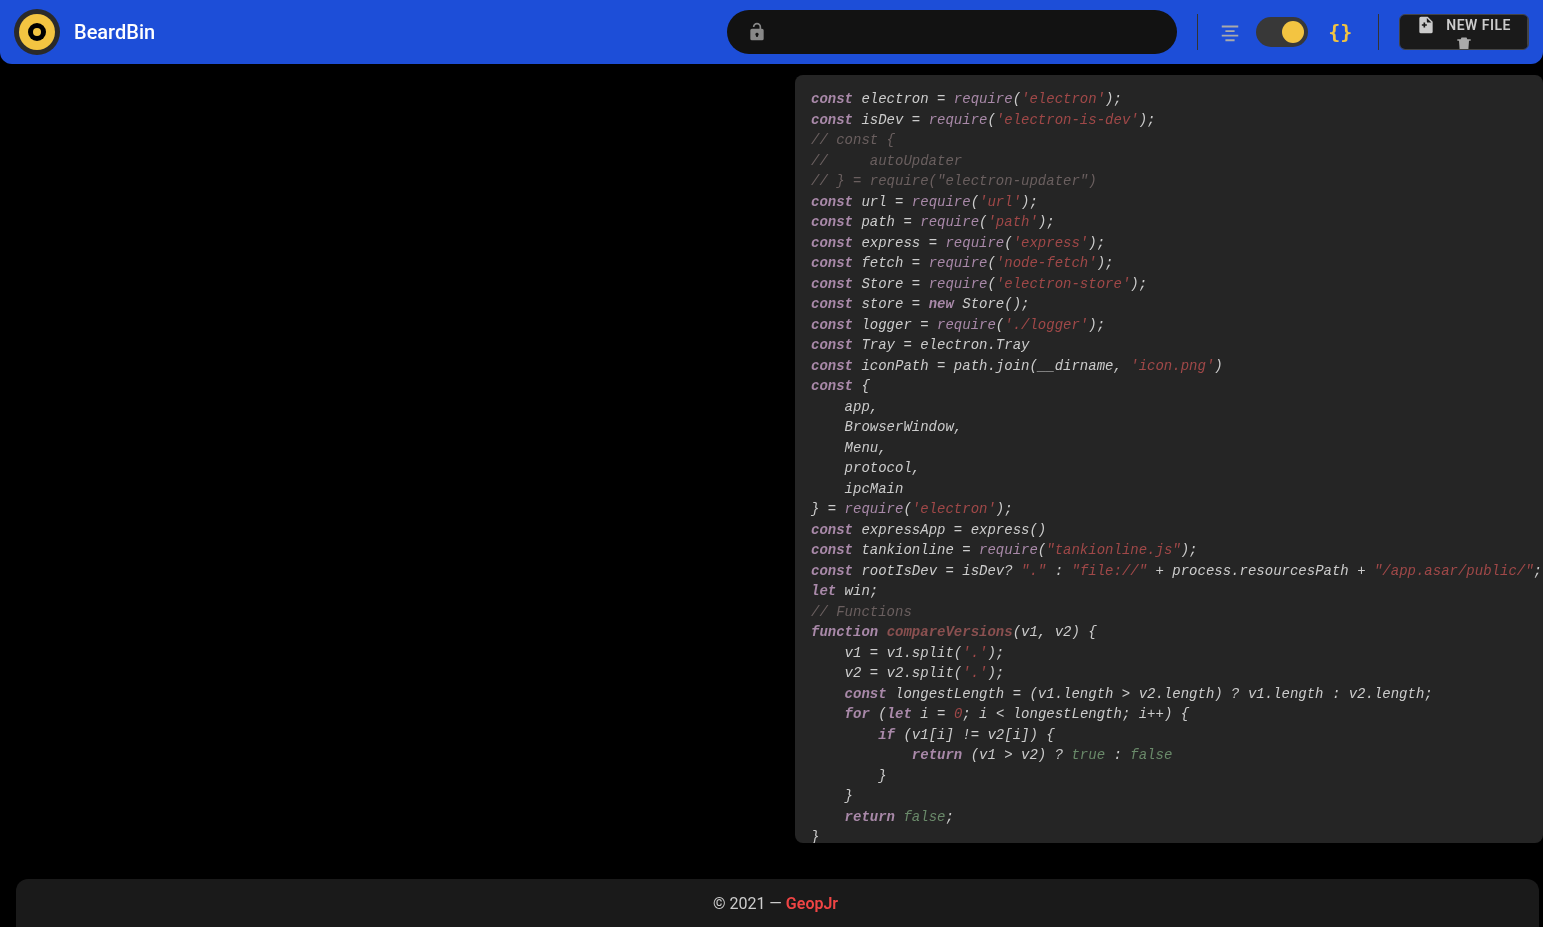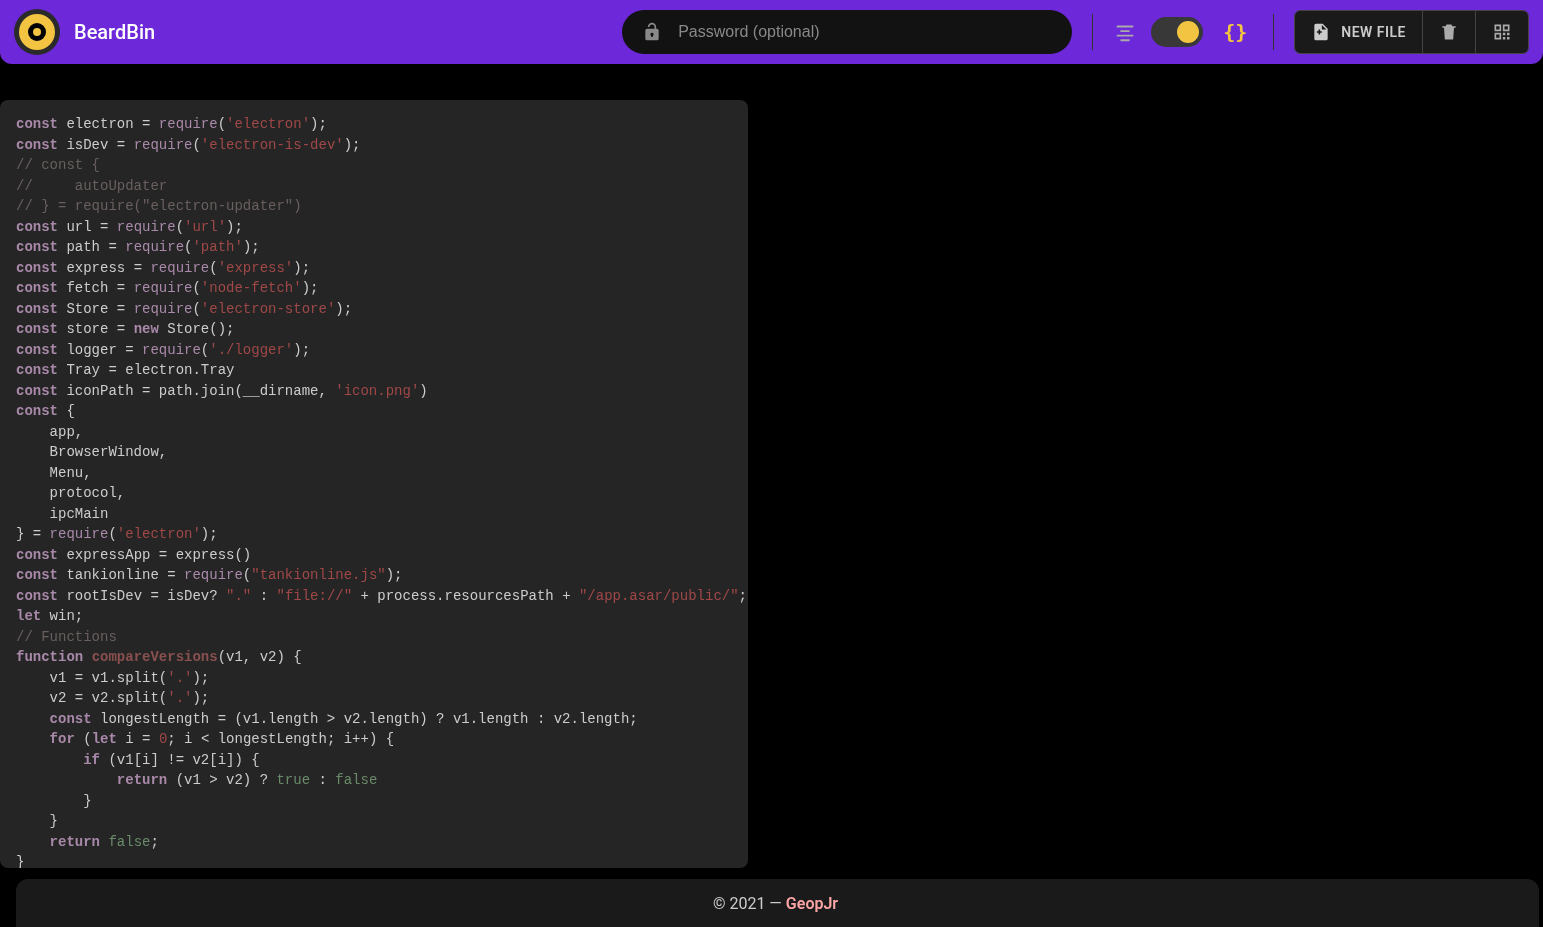--- a/index.html
+++ b/index.html
@@ -5,21 +5,21 @@
     * { margin: 0; padding: 0; box-sizing: border-box; }
     body {
       background: #000;
       font-family: -apple-system, BlinkMacSystemFont, 'Segoe UI', Roboto, sans-serif;
       color: #fff;
       width: 1543px;
       height: 927px;
       overflow: hidden;
     }
     .header {
-      background: #6d28d9;
+      background: #1d4ed8;
       height: 64px;
       display: flex;
       align-items: center;
       padding: 0 14px;
       border-radius: 0 0 12px 12px;
       gap: 14px;
     }
     .logo-wrap {
       display: flex;
       align-items: center;
@@ -125,21 +125,22 @@
       font-size: 20px;
       font-weight: bold;
       cursor: pointer;
       padding: 0 6px;
     }
     .btn-group {
       display: flex;
       border: 1px solid #444;
       border-radius: 6px;
       overflow: hidden;
-      height: 44px;
+      height: 36px;
+      flex-direction: column;
     }
     .btn-group > * {
       display: flex;
       align-items: center;
       justify-content: center;
       padding: 0 16px;
       cursor: pointer;
       background: #1a1a1a;
     }
     .btn-group > *:not(:last-child) {
@@ -147,22 +148,23 @@
     }
     .new-file {
       gap: 10px;
       font-size: 14px;
       font-weight: 600;
       letter-spacing: 0.5px;
       color: #ccc;
     }
     .main {
       display: flex;
-      justify-content: flex-start;
-      padding-top: 36px;
+      justify-content: flex-end;
+      padding-top: 11px;
+      font-style: italic;
     }
     .code-container {
       width: 748px;
       height: 768px;
       background: #252525;
       border-radius: 8px;
       overflow-y: auto;
       padding: 14px 16px;
       position: relative;
     }
@@ -200,21 +202,21 @@
       height: 48px;
       display: flex;
       align-items: center;
       justify-content: center;
       font-size: 16px;
       color: #ccc;
       border-radius: 12px 12px 0 0;
       margin: 0 4px;
     }
     .footer .author {
-      color: #fca5a5;
+      color: #ef4444;
       font-weight: 600;
       margin: 0 4px;
     }
   </style>
 </head>
 <body>
 
 <div class="header">
   <div class="logo-wrap">
     <div class="logo">
@@ -222,21 +224,20 @@
       </div>
     <div class="brand">BeardBin</div>
   </div>
   <div class="spacer"></div>
   <div class="password-field">
     <span class="icon-btn">
       <svg width="20" height="20" viewBox="0 0 24 24" fill="#888">
           <path d="M12 1a5 5 0 0 1 5 5v2h1a2 2 0 0 1 2 2v10a2 2 0 0 1-2 2H6a2 2 0 0 1-2-2V10a2 2 0 0 1 2-2h9V6a3 3 0 0 0-6 0H7a5 5 0 0 1 5-5zm0 12a2 2 0 0 0-1 3.73V18h2v-1.27A2 2 0 0 0 12 13z"></path>
         </svg>
     </span>
-    <input type="text" placeholder="Password (optional)" style="">
   </div>
   <div class="divider"></div>
   <span class="icon-btn">
     <svg width="22" height="22" viewBox="0 0 24 24" fill="#aaa">
         <path d="M3 5h18v2H3V5zm4 5h10v2H7v-2zm-4 5h18v2H3v-2zm4 5h10v2H7v-2z"></path>
       </svg>
   </span>
   <div class="toggle"></div>
   <span class="braces">{}</span>
   <div class="divider"></div>

